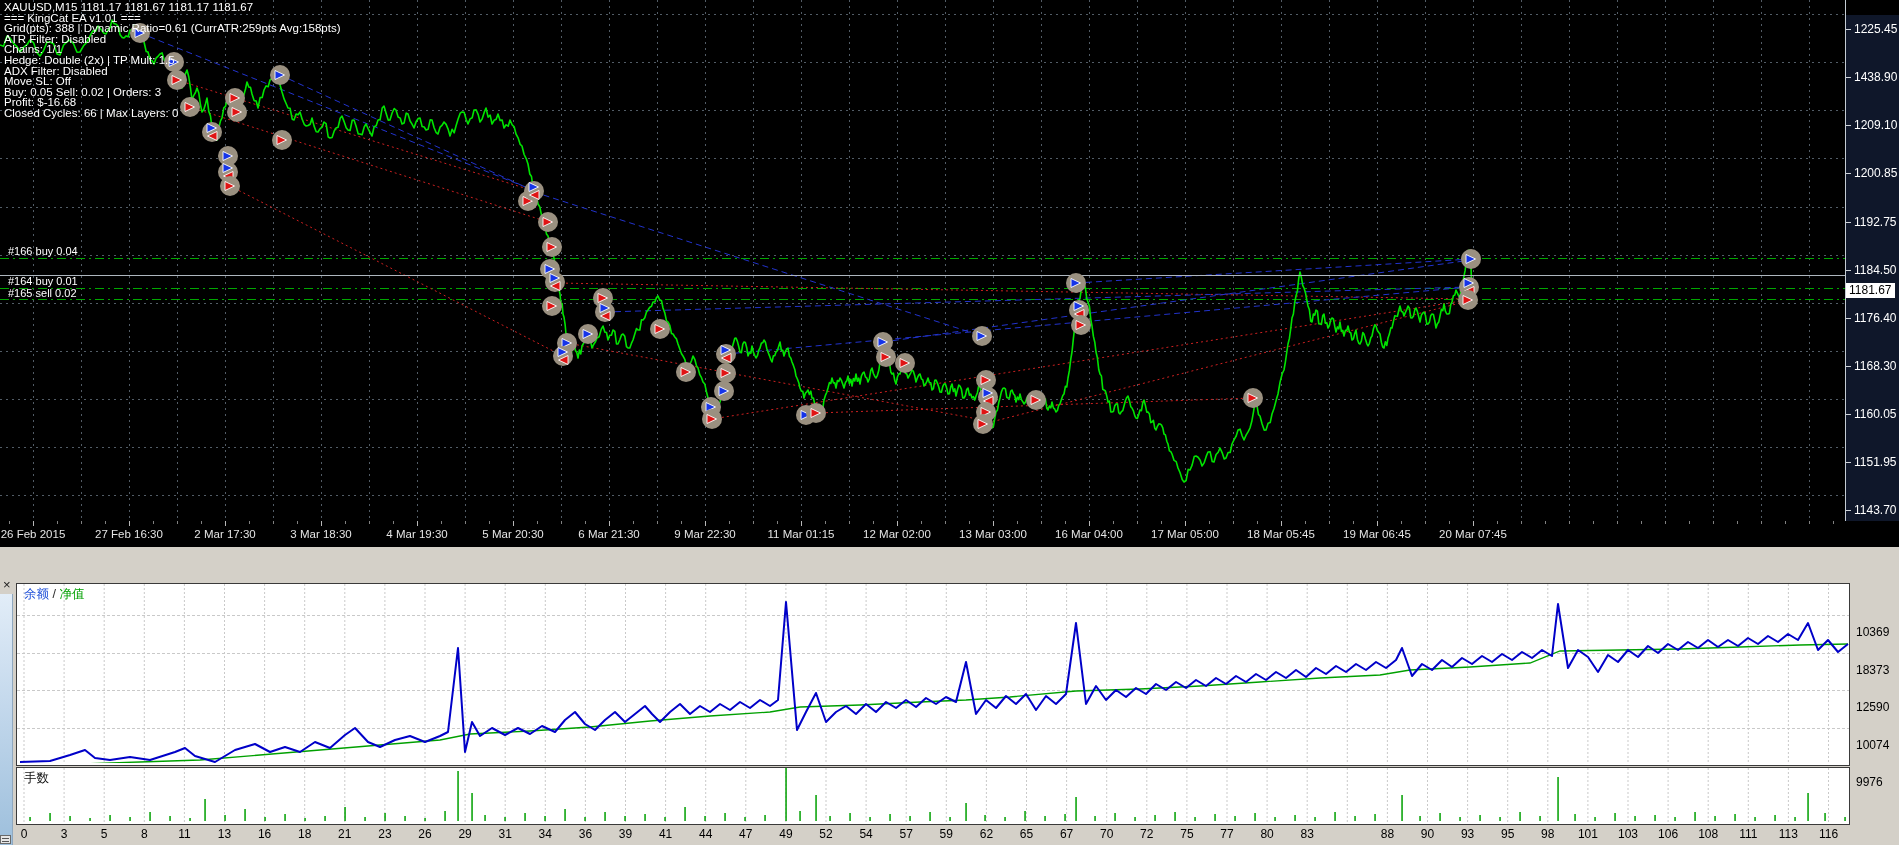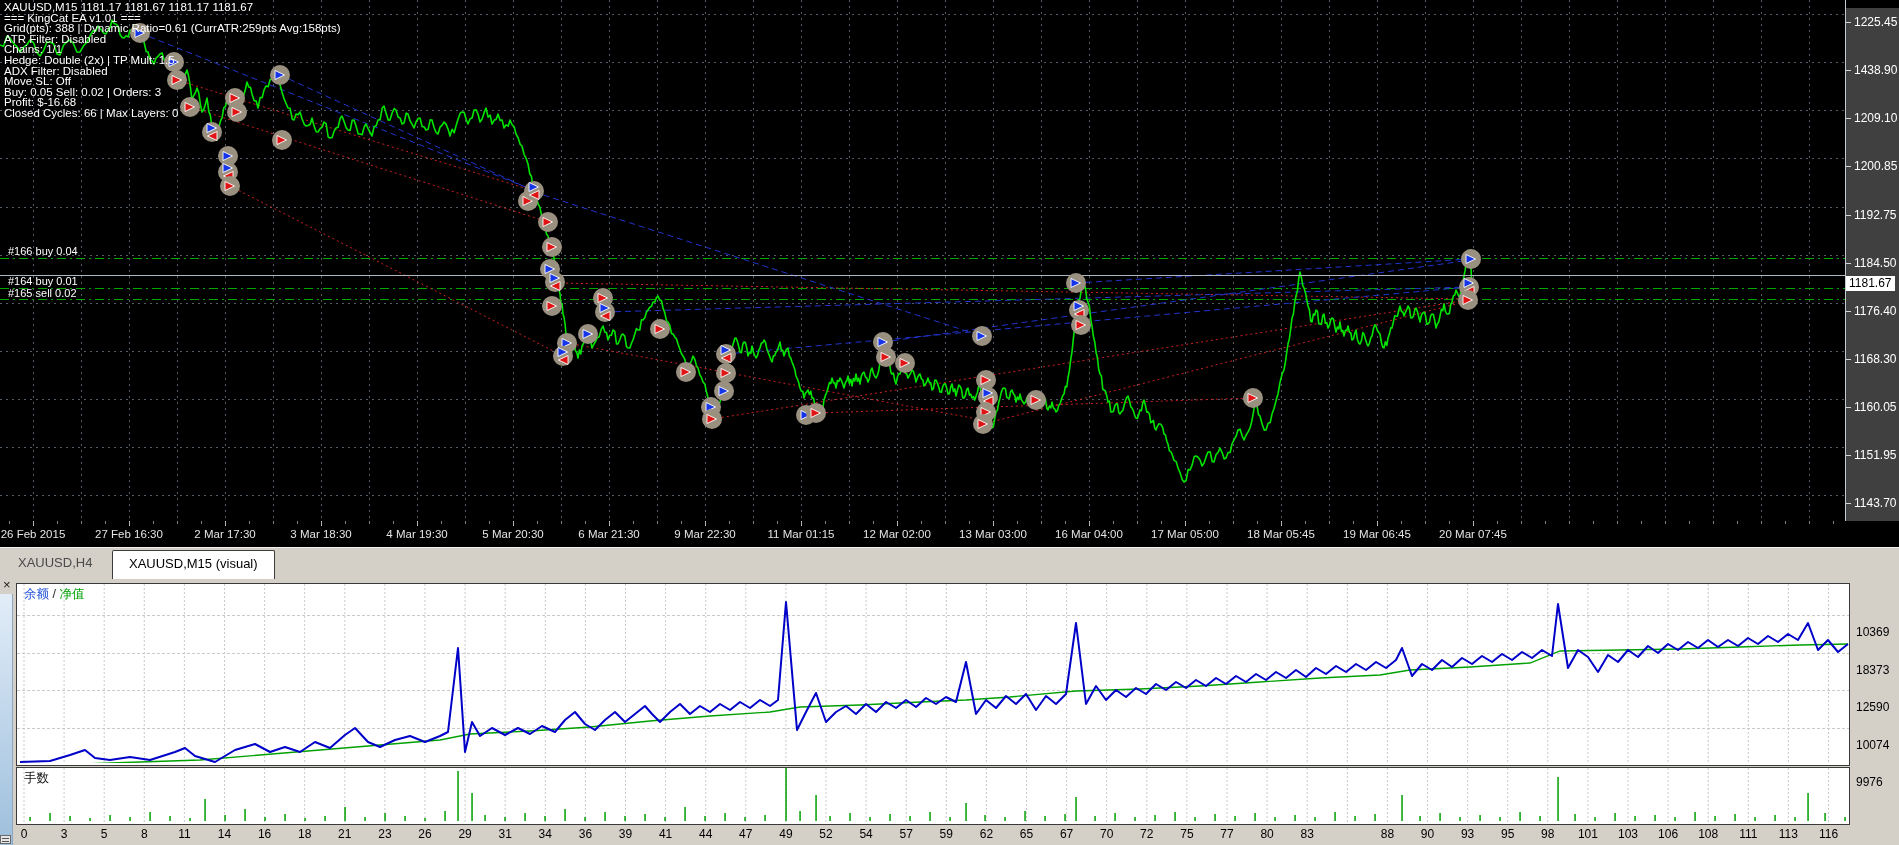--- a/index.html
+++ b/index.html
@@ -3,21 +3,21 @@
 <meta charset="utf-8">
 <style>
   html,body{margin:0;padding:0;}
   body{width:1899px;height:845px;overflow:hidden;background:#d4d0c8;font-family:"Liberation Sans",sans-serif;}
   .screen{position:relative;width:1899px;height:845px;}
   
   .chart{position:absolute;left:0;top:0;width:1899px;height:547px;background:#000;}
   #chart-svg{position:absolute;left:0;top:0;z-index:1;}
   .ea-overlay{position:absolute;left:4px;top:2px;color:#ffffff;font-size:11.5px;line-height:10.6px;z-index:3;white-space:pre;}
   .order-label{position:absolute;color:#ffffff;font-size:11px;line-height:11px;z-index:2;white-space:nowrap;}
-  .price-axis{position:absolute;left:1846px;top:8px;width:53px;height:521px;background:#404040;z-index:2;color:#fff;}
+  .price-axis{position:absolute;left:1846px;top:15px;width:53px;height:521px;background:#0f172a;z-index:2;color:#fff;}
   .pa-label{position:absolute;left:8px;font-size:12px;line-height:14px;white-space:nowrap;}
   .pa-tick{position:absolute;left:0;width:5px;height:1px;background:#cfd4d9;}
   .pa-current{position:absolute;left:0;background:#ffffff;color:#000;font-size:12px;height:15px;line-height:15px;padding:0 3px;z-index:3;white-space:nowrap;}
   .date-axis{position:absolute;left:0;top:521px;width:1899px;height:26px;background:#000;z-index:2;}
   .da-label{position:absolute;top:7px;color:#e4e4e4;font-size:11.5px;white-space:nowrap;transform:translateX(-50%);}
   .da-tick{position:absolute;top:0;width:1px;background:#b8b8b8;}
   
   .tabbar{position:absolute;left:0;top:547px;width:1899px;height:31px;background:#d4d0c8;border-top:1px solid #f2f0ee;box-sizing:border-box;}
   .tab-inactive{position:absolute;left:18px;top:0;height:30px;line-height:30px;font-size:13px;color:#4a4a4a;cursor:default;}
   .tab-active{position:absolute;left:112px;top:2px;height:28px;line-height:26px;padding:0 16px;background:#ffffff;border:1px solid #3c3c3c;border-bottom:none;border-radius:2px 2px 0 0;font-size:13px;color:#000;z-index:2;}
@@ -467,24 +467,20 @@
         <div class="da-label" style="left: 1185px;">17 Mar 05:00</div>
         <div class="da-tick" style="left: 1281px; height: 5px;"></div>
         <div class="da-label" style="left: 1281px;">18 Mar 05:45</div>
         <div class="da-tick" style="left: 1377px; height: 5px;"></div>
         <div class="da-label" style="left: 1377px;">19 Mar 06:45</div>
         <div class="da-tick" style="left: 1473px; height: 5px;"></div>
         <div class="da-label" style="left: 1473px;">20 Mar 07:45</div>
       </div>
   </div>
 
-  <div class="tabbar">
-    <div class="tab-inactive">XAUUSD,H4</div>
-    <div class="tab-active">XAUUSD,M15 (visual)</div>
-  </div>
 
   <div class="tester">
     <div class="tester-close">×</div>
     <div class="edge-strip"></div>
 
     <div class="balance-box">
       <svg id="bal-svg" width="1832" height="179">
           <g>
             <line x1="7.0" y1="0" x2="7.0" y2="179" stroke="#c9c9c9" stroke-dasharray="2 2"></line>
             <line x1="47.1" y1="0" x2="47.1" y2="179" stroke="#c9c9c9" stroke-dasharray="2 2"></line>
@@ -700,21 +696,21 @@
         <div class="bal-axis-label" style="top: 105px;">12590</div>
         <div class="bal-axis-label" style="top: 143px;">10074</div>
         <div class="bal-axis-label" style="top: 180px;">9976</div>
       </div>
     <div id="xnums">
         <div class="xnum" style="left: 24px;">0</div>
         <div class="xnum" style="left: 64.1px;">3</div>
         <div class="xnum" style="left: 104.2px;">5</div>
         <div class="xnum" style="left: 144.3px;">8</div>
         <div class="xnum" style="left: 184.4px;">11</div>
-        <div class="xnum" style="left: 224.5px;">14</div>
+        <div class="xnum" style="left: 224.5px;">13</div>
         <div class="xnum" style="left: 264.6px;">16</div>
         <div class="xnum" style="left: 304.7px;">18</div>
         <div class="xnum" style="left: 344.8px;">21</div>
         <div class="xnum" style="left: 385px;">23</div>
         <div class="xnum" style="left: 425px;">26</div>
         <div class="xnum" style="left: 465.1px;">29</div>
         <div class="xnum" style="left: 505.2px;">31</div>
         <div class="xnum" style="left: 545.3px;">34</div>
         <div class="xnum" style="left: 585.4px;">36</div>
         <div class="xnum" style="left: 625.5px;">39</div>

